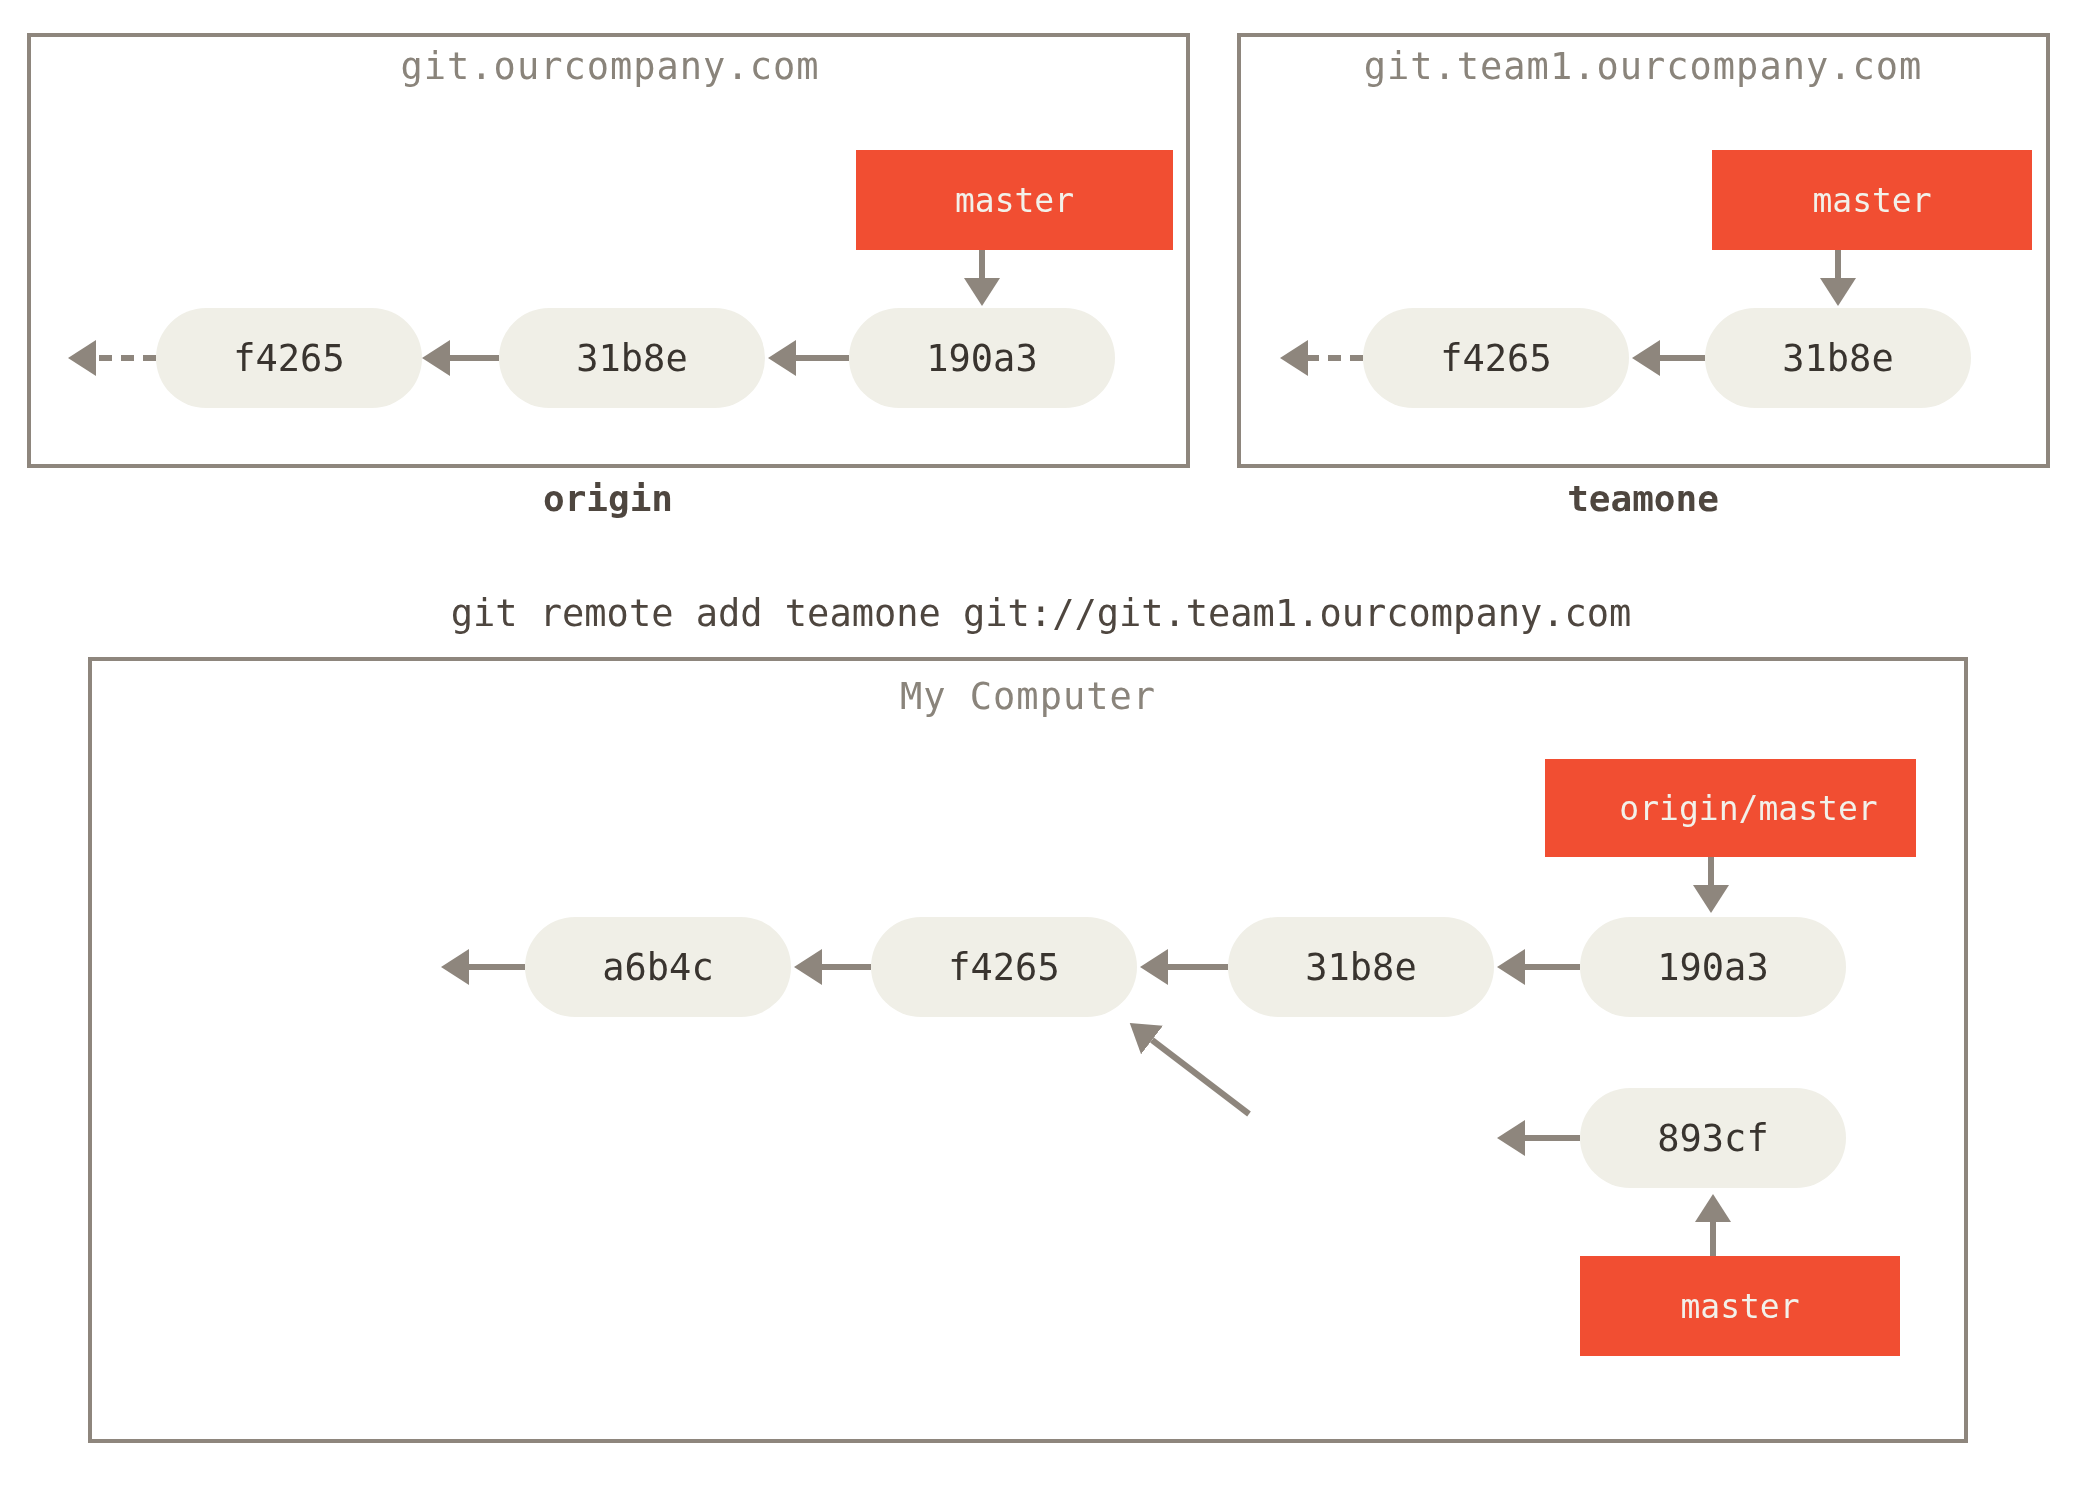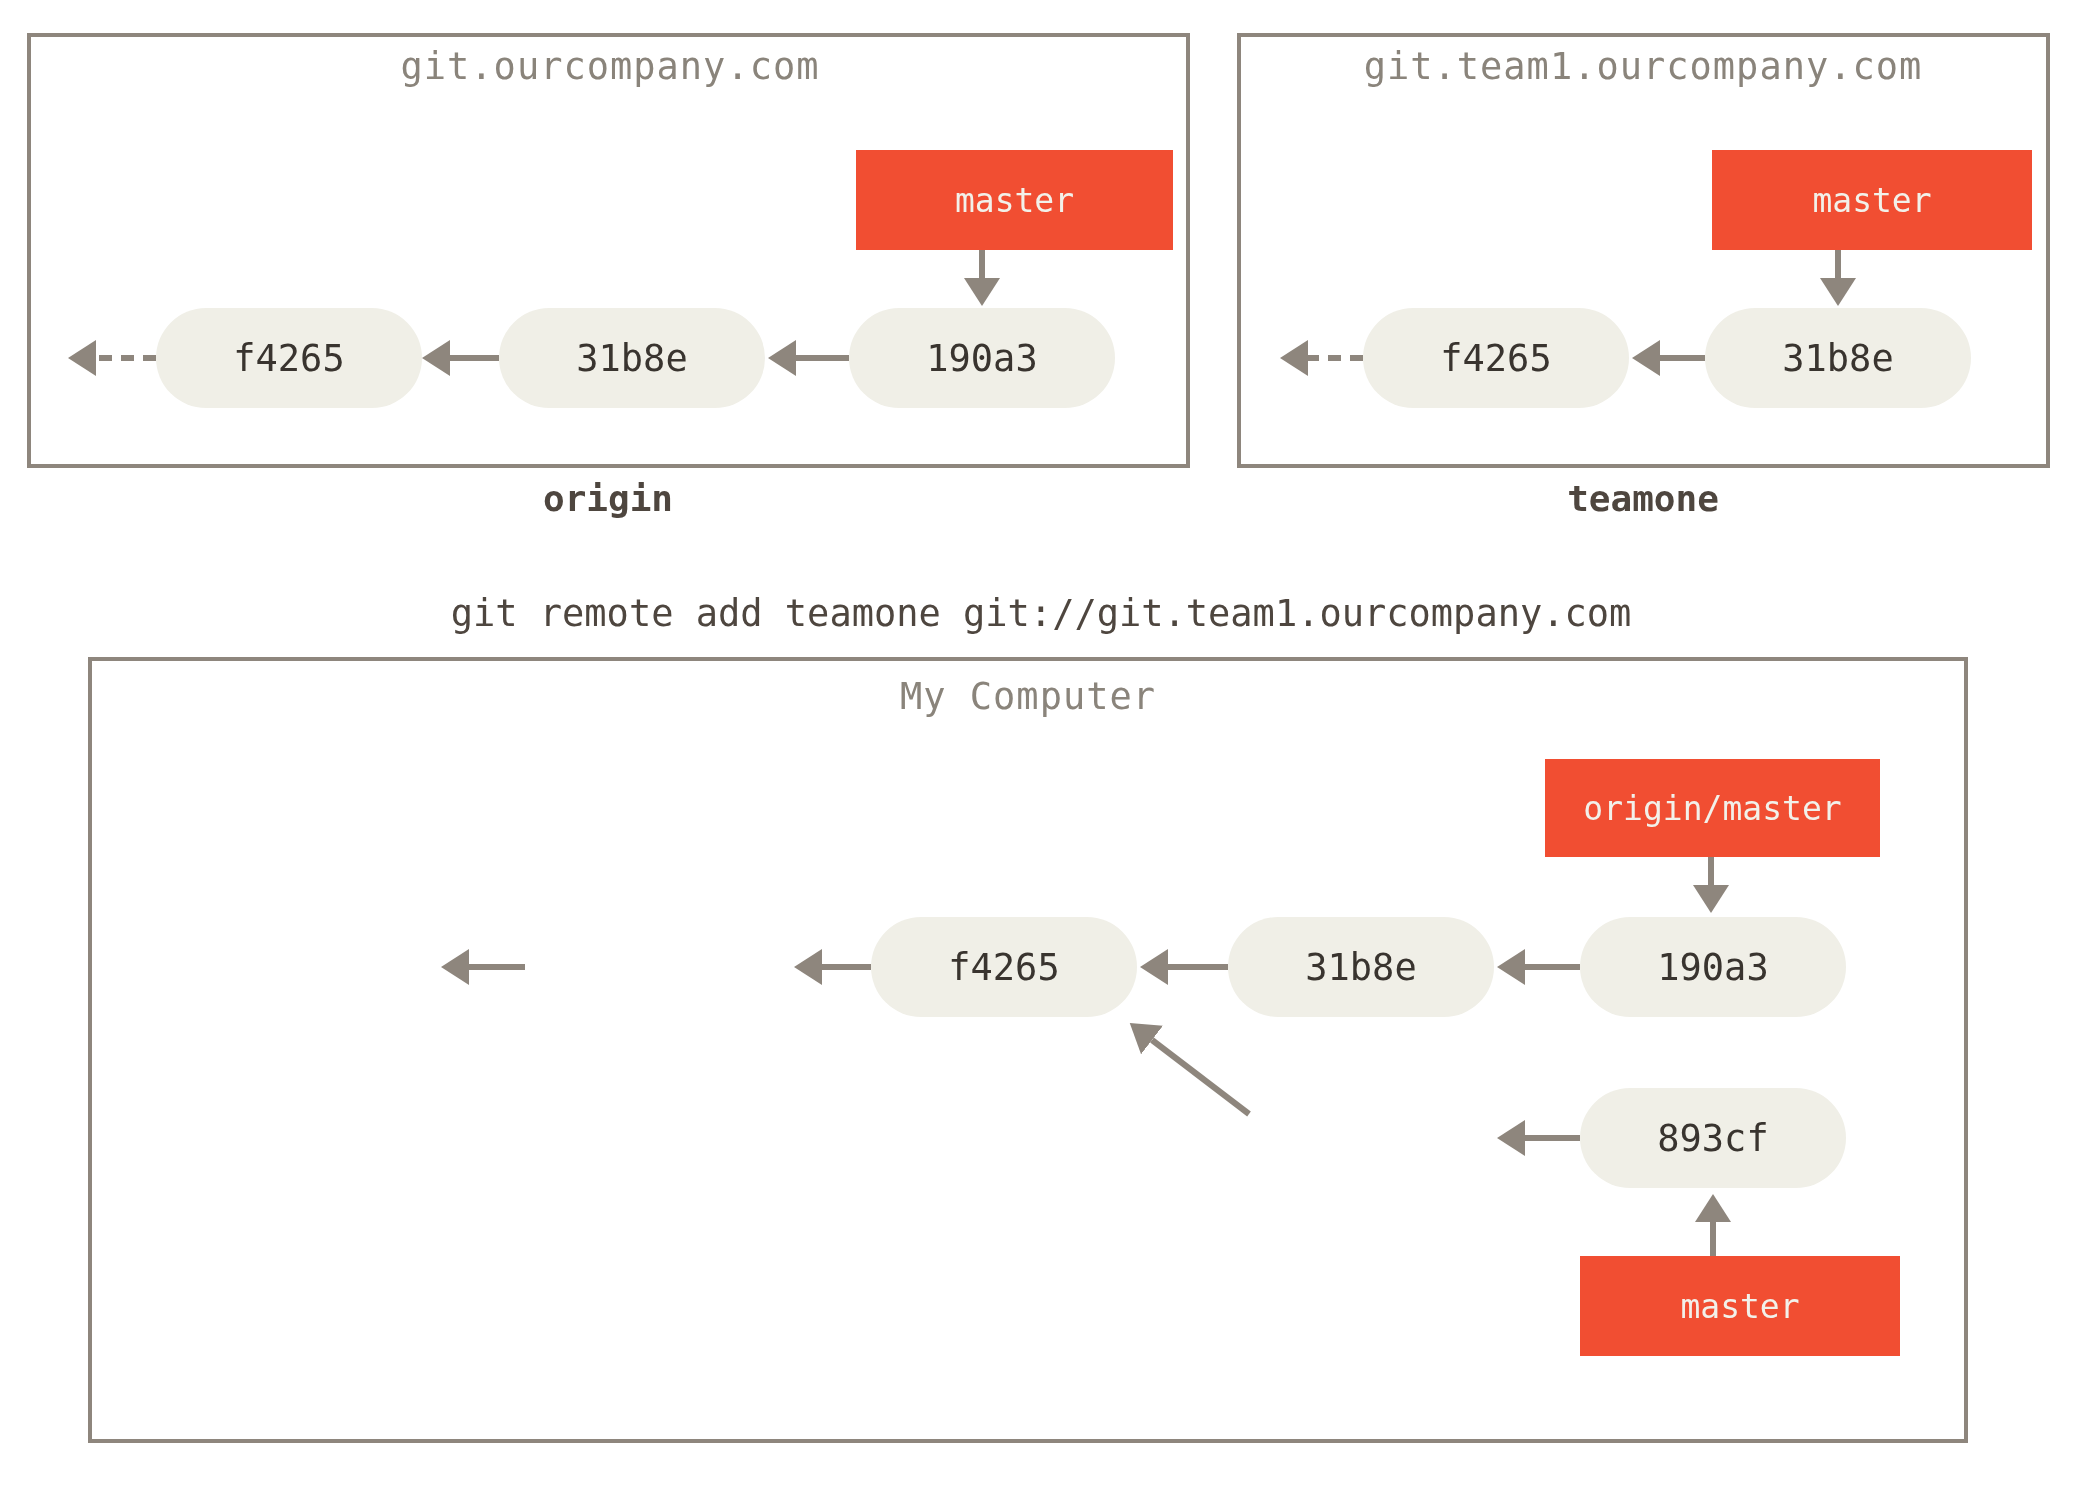--- a/index.html
+++ b/index.html
@@ -77,20 +77,21 @@
   <div class="panel-title" style="left:1643px; top:44px;">git.team1.ourcompany.com</div>
   <div class="branch-tag" style="left:1712px; top:150px; width:320px;">master</div>
   <div class="commit" style="left:1363px; top:308px;">f4265</div>
   <div class="commit" style="left:1705px; top:308px;">31b8e</div>
   <div class="repo-label" style="left:1643px; top:478px;">teamone</div>
 
   <div class="command-line" style="left:1041px; top:592px;">git remote add teamone git://git.team1.ourcompany.com</div>
 
   <div class="panel" style="left:88px; top:657px; width:1880px; height:786px;"></div>
   <div class="panel-title" style="left:1028px; top:674px;">My Computer</div>
-  <div class="branch-tag" style="left:1545px; top:759px; width:335px; height:98px;">origin/master</div>
+  <div class="branch-tag" style="left:1545px; top:759px; width:335px; height:98px;padding-left:36px;">origin/master</div>
+  <div class="commit" style="left:525px; top:917px;">a6b4c</div>
   <div class="commit" style="left:871px; top:917px;">f4265</div>
   <div class="commit" style="left:1228px; top:917px;">31b8e</div>
   <div class="commit" style="left:1580px; top:917px;">190a3</div>
   <div class="commit" style="left:1580px; top:1088px;">893cf</div>
   <div class="branch-tag" style="left:1580px; top:1256px; width:320px;">master</div>
 
 </div>
 
 </body></html>

